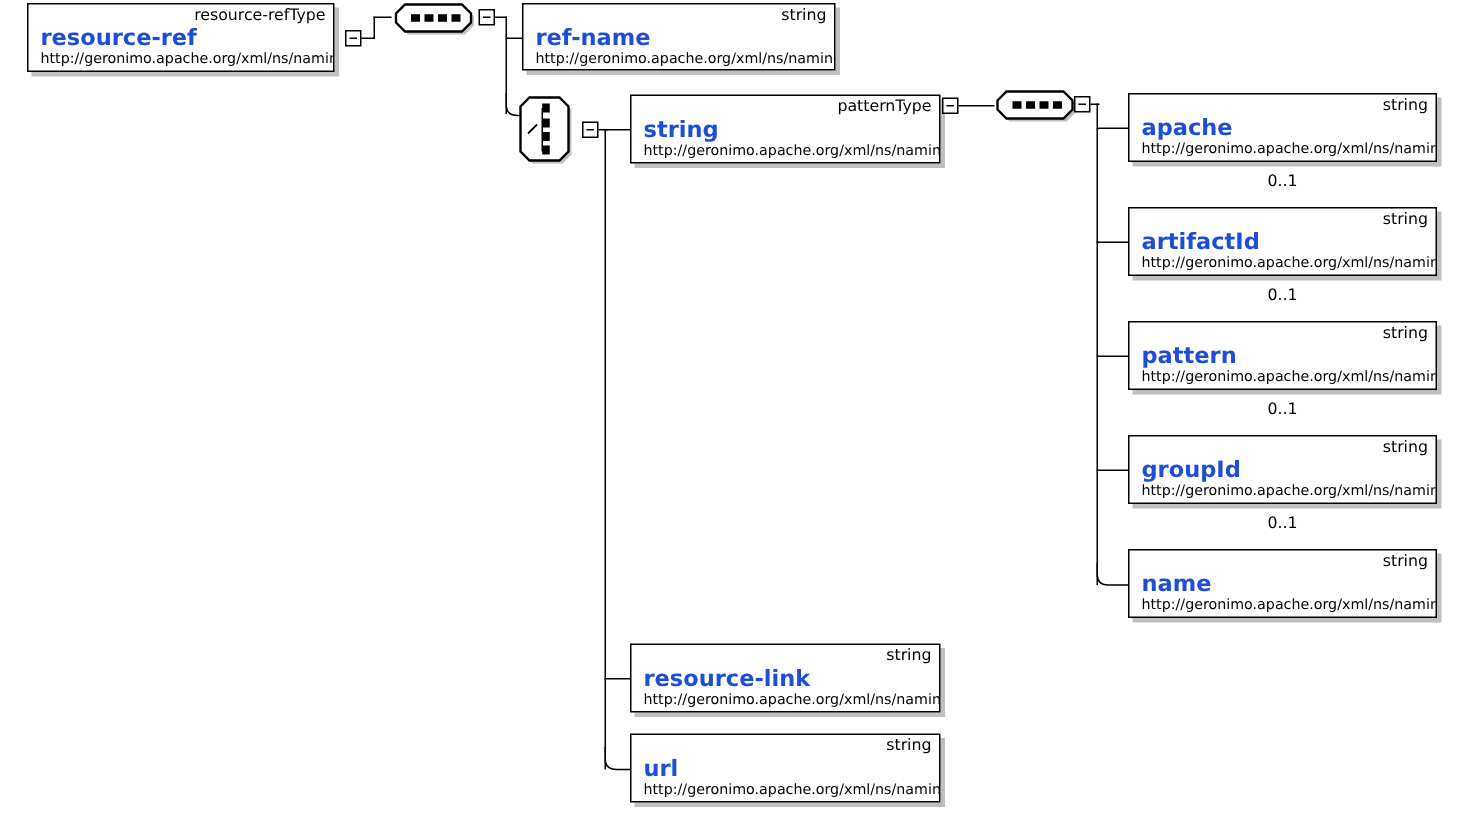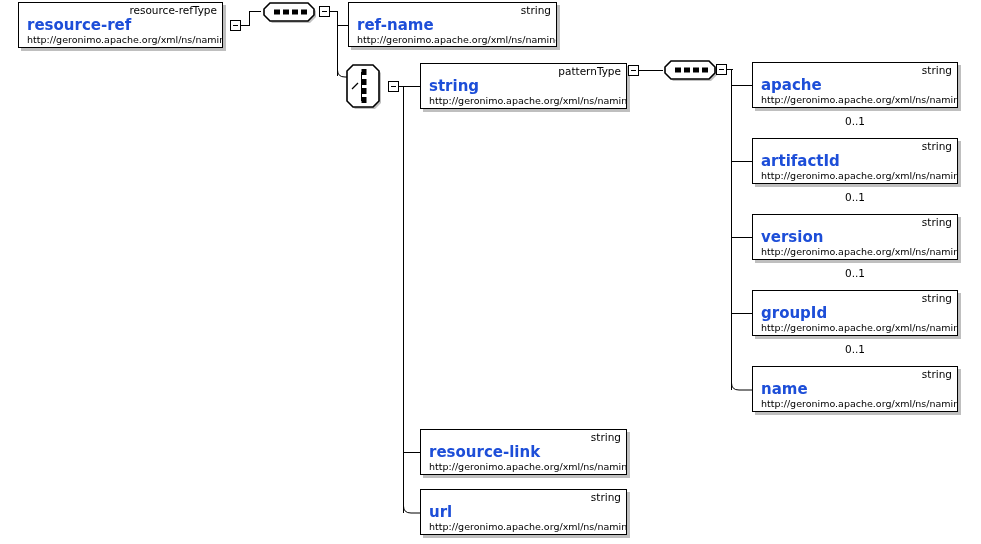--- a/index.html
+++ b/index.html
@@ -221,21 +221,21 @@
 
   <div class="node" style="left:736px; top:138px; width:206px; height:46px;">
     <span class="type">string</span>
     <span class="nm">artifactId</span>
     <span class="ns">http://geronimo.apache.org/xml/ns/naming-1.2</span>
   </div>
   <div class="occ" style="left:736px; top:191px; width:206px;">0..1</div>
 
   <div class="node" style="left:736px; top:214px; width:206px; height:46px;">
     <span class="type">string</span>
-    <span class="nm">version</span>
+    <span class="nm">pattern</span>
     <span class="ns">http://geronimo.apache.org/xml/ns/naming-1.2</span>
   </div>
   <div class="occ" style="left:736px; top:267px; width:206px;">0..1</div>
 
   <div class="node" style="left:736px; top:290px; width:206px; height:46px;">
     <span class="type">string</span>
     <span class="nm">groupId</span>
     <span class="ns">http://geronimo.apache.org/xml/ns/naming-1.2</span>
   </div>
   <div class="occ" style="left:736px; top:343px; width:206px;">0..1</div>

